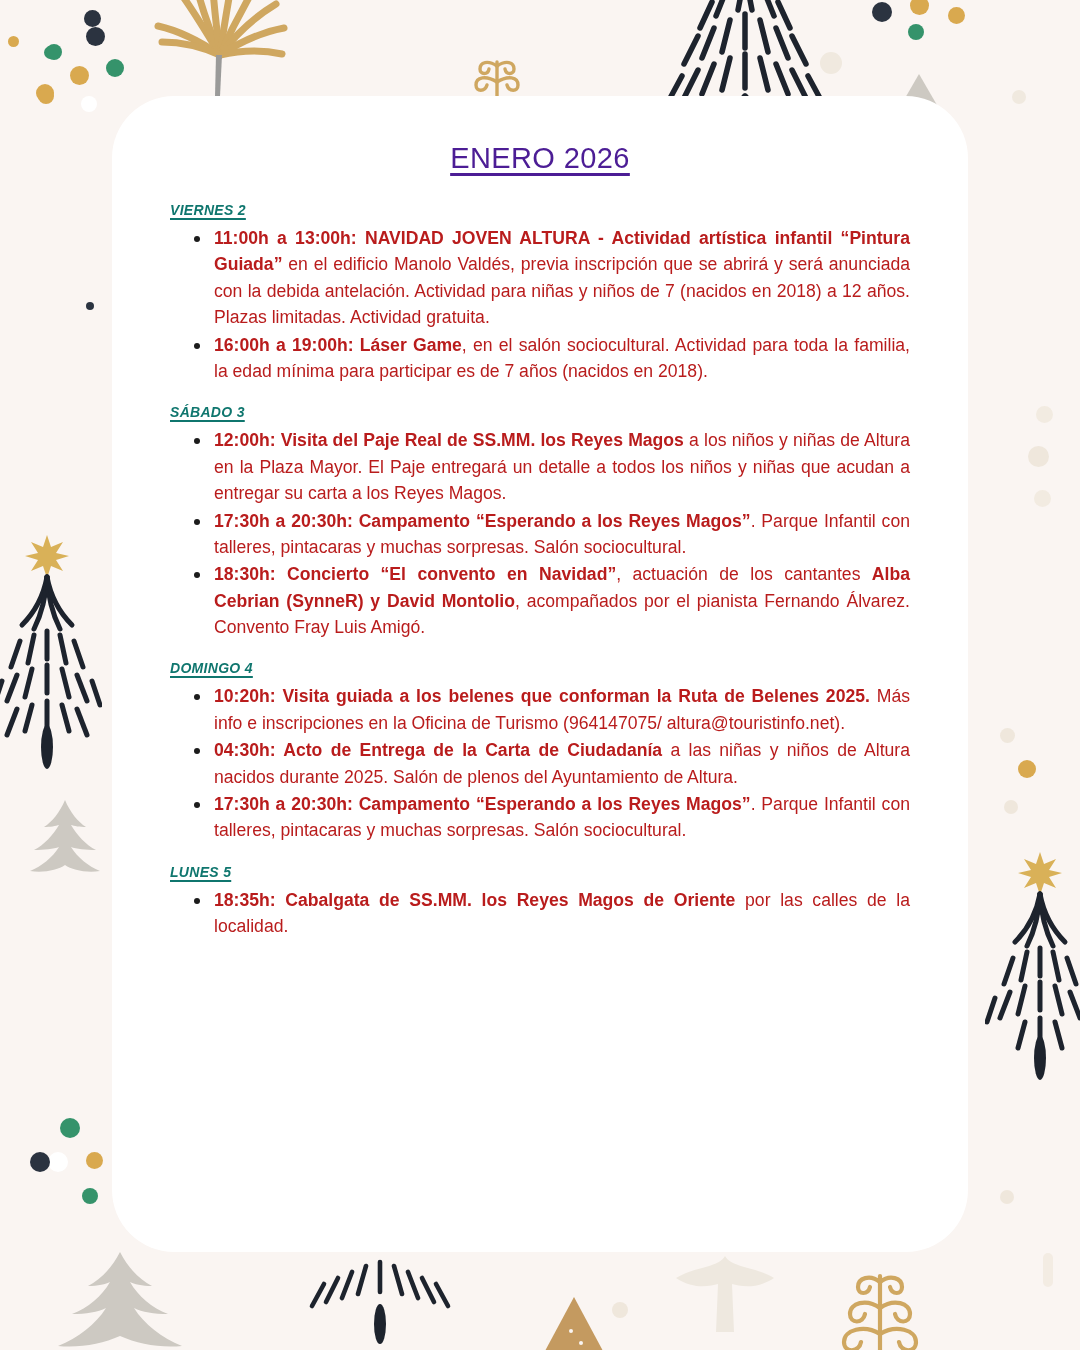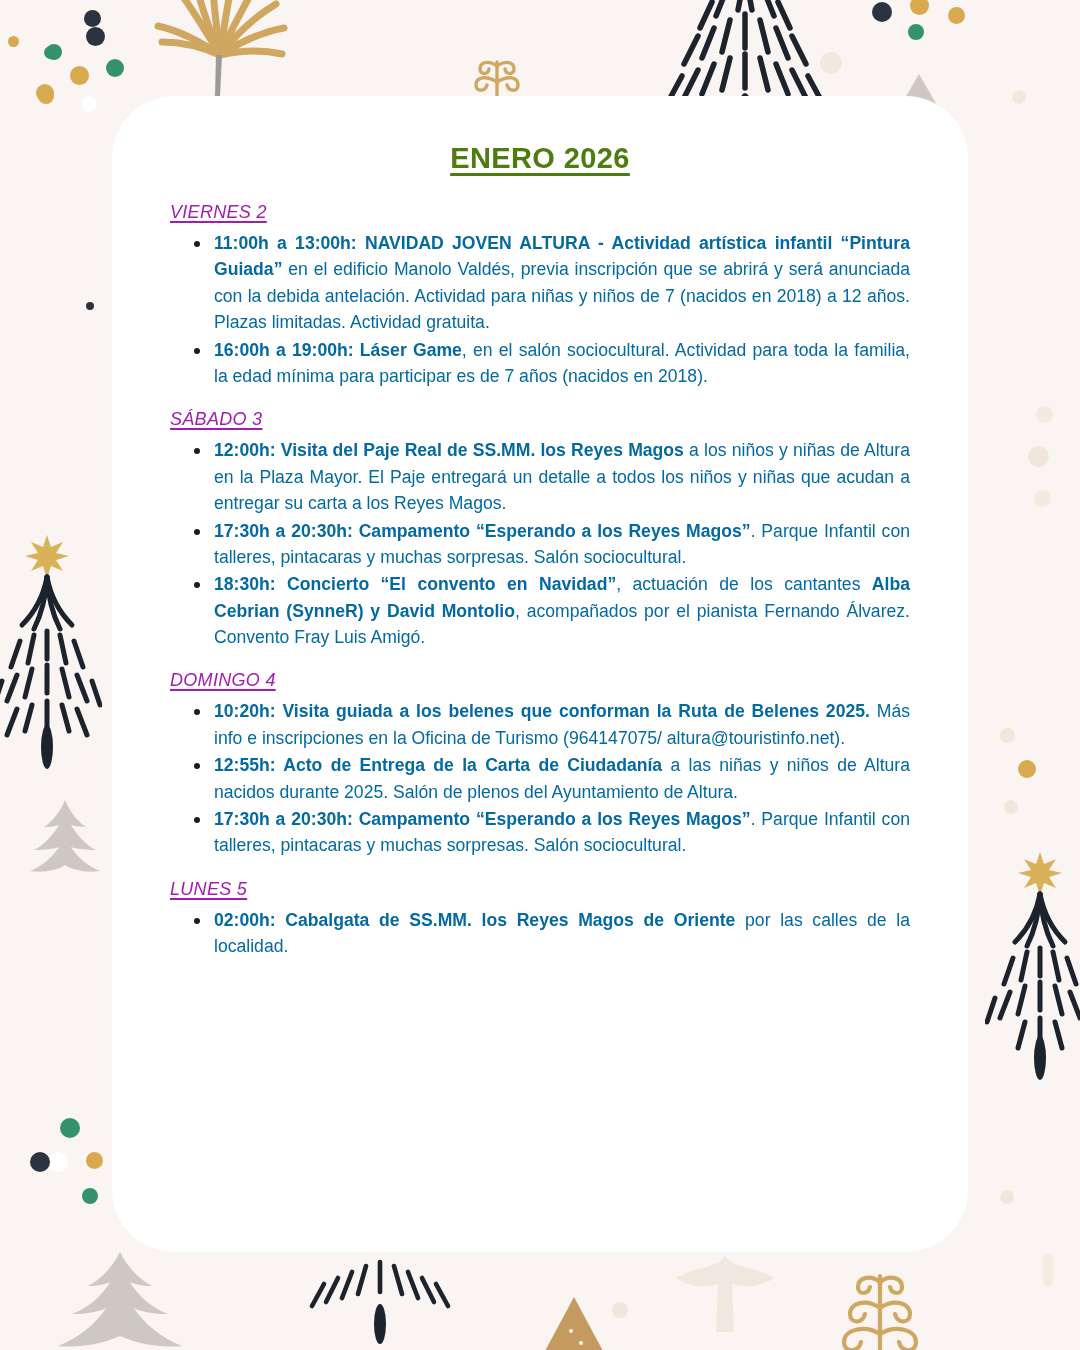--- a/index.html
+++ b/index.html
@@ -25,53 +25,53 @@
     left:112px; top:96px;
     width:856px; height:1156px;
     background:#ffffff;
     border-radius:62px;
     padding:46px 58px 40px 58px;
     z-index:5;
   }
 
   .title {
     text-align:center;
-    color:#4d7c0f;
+    color:#4c1d95;
     font-size:29px;
-    font-weight:bold;
+    font-weight:normal;
     letter-spacing:.4px;
     text-decoration:underline;
     text-underline-offset:5px;
     text-decoration-thickness:2.5px;
     margin-bottom:27px;
   }
 
   .day {
-    color:#a21caf;
-    font-size:18px;
-    font-weight:normal;
+    color:#0f766e;
+    font-size:14px;
+    font-weight:bold;
     font-style:italic;
     text-decoration:underline;
     text-underline-offset:3px;
     text-decoration-thickness:2px;
     letter-spacing:.3px;
     margin-top:20px;
     margin-bottom:7px;
   }
   .day:first-of-type { margin-top:0; }
 
   ul.items { list-style:none; margin:0 0 0 22px; padding:0; }
 
   li.item {
     position:relative;
     padding-left:22px;
     margin-bottom:1px;
     font-size:17.6px;
     line-height:1.5;
-    color:#0369a1;
+    color:#b91c1c;
     text-align:justify;
     text-justify:inter-word;
     hyphens:none;
   }
   li.item::before {
     content:"";
     position:absolute;
     left:2px; top:11px;
     width:6px; height:6px;
     border-radius:50%;
@@ -292,21 +292,21 @@
       </ul>
       <div class="day">SÁBADO 3</div>
       <ul class="items">
         <li class="item"><b>12:00h: Visita del Paje Real de SS.MM. los Reyes Magos</b><span> a los niños y niñas de Altura en la Plaza Mayor. El Paje entregará un detalle a todos los niños y niñas que acudan a entregar su carta a los Reyes Magos.</span></li>
         <li class="item"><b>17:30h a 20:30h: Campamento “Esperando a los Reyes Magos”</b><span>. Parque Infantil con talleres, pintacaras y muchas sorpresas. Salón sociocultural.</span></li>
         <li class="item"><b>18:30h: Concierto “El convento en Navidad”</b><span>, actuación de los cantantes </span><b>Alba Cebrian (SynneR) y David Montolio</b><span>, acompañados por el pianista Fernando Álvarez. Convento Fray Luis Amigó.</span></li>
       </ul>
       <div class="day">DOMINGO 4</div>
       <ul class="items">
         <li class="item"><b>10:20h: Visita guiada a los belenes que conforman la Ruta de Belenes 2025.</b><span> Más info e inscripciones en la Oficina de Turismo (964147075/ altura@touristinfo.net).</span></li>
-        <li class="item"><b>12:55h: Acto de Entrega de la Carta de Ciudadanía</b><span> a las niñas y niños de Altura nacidos durante 2025. Salón de plenos del Ayuntamiento de Altura.</span></li>
+        <li class="item"><b>04:30h: Acto de Entrega de la Carta de Ciudadanía</b><span> a las niñas y niños de Altura nacidos durante 2025. Salón de plenos del Ayuntamiento de Altura.</span></li>
         <li class="item"><b>17:30h a 20:30h: Campamento “Esperando a los Reyes Magos”</b><span>. Parque Infantil con talleres, pintacaras y muchas sorpresas. Salón sociocultural.</span></li>
       </ul>
       <div class="day">LUNES 5</div>
       <ul class="items">
-        <li class="item"><b>02:00h: Cabalgata de SS.MM. los Reyes Magos de Oriente</b><span> por las calles de la localidad.</span></li>
+        <li class="item"><b>18:35h: Cabalgata de SS.MM. los Reyes Magos de Oriente</b><span> por las calles de la localidad.</span></li>
       </ul>
     </div>
 </div>
 
 </body></html>

